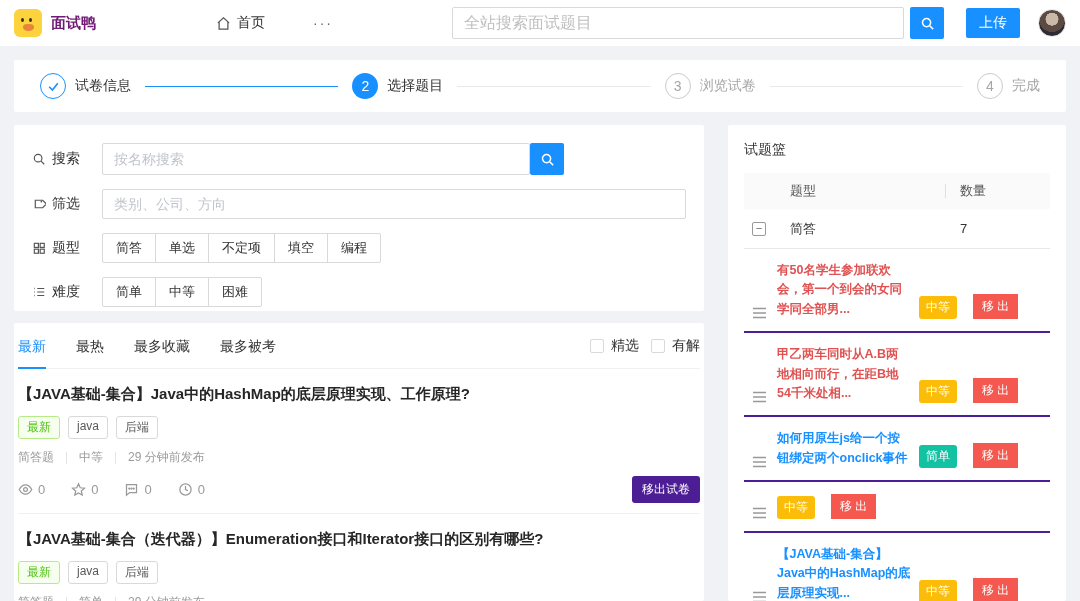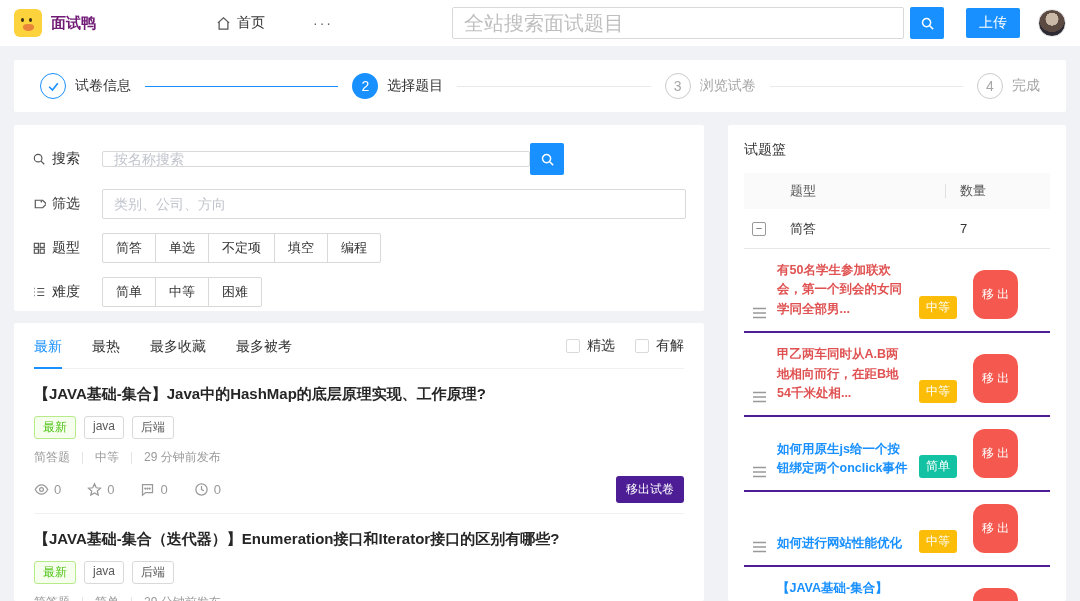--- a/index.html
+++ b/index.html
@@ -10,21 +10,21 @@
   .header { height:46px; background:#fff; display:flex; align-items:center; padding:0 14px; }
   .logo { width:28px; height:28px; border-radius:6px; background:#fcd23d; position:relative; flex:none; }
   .logo .eye { position:absolute; top:9px; width:3px; height:4px; border-radius:50%; background:#3a2d13; }
   .logo .eye.l { left:7px; } .logo .eye.r { left:15px; }
   .logo .beak { position:absolute; left:9px; top:15px; width:11px; height:7px; border-radius:50% 50% 60% 60%; background:#e8833a; }
   .brand { font-size:15px; font-weight:bold; color:#701a75; margin-left:9px; }
   .nav { display:flex; align-items:center; margin-left:120px; gap:6px; font-size:14px; color:#333; cursor:pointer; }
   .nav svg { display:block; }
   .nav-more { margin-left:48px; color:#666; font-size:14px; letter-spacing:2px; cursor:pointer; }
   .hsearch { display:flex; align-items:center; margin-left:auto; }
-  .hsearch input { width:452px; height:32px; border:1px solid #d9d9d9; border-radius:2px; padding:0 11px; font-size:20px; outline:none; color:#0369a1; }
+  .hsearch input { width:452px; height:32px; border:1px solid #d9d9d9; border-radius:2px; padding:0 11px; font-size:16px; outline:none; color:#0369a1; }
   .hsearch input::placeholder { color:#bfbfbf; }
   .hsearch .sbtn { width:34px; height:32px; margin-left:6px; background:#1890ff; border:none; border-radius:2px; display:flex; align-items:center; justify-content:center; cursor:pointer; }
   .upload-btn { margin-left:22px; height:30px; padding:0 13px; background:#1890ff; color:#fff; font-size:14px; border:none; border-radius:2px; cursor:pointer; }
   .avatar { width:28px; height:28px; border-radius:50%; margin-left:18px; background:radial-gradient(circle at 50% 35%, #c9b9a6 0 30%, #5a4a42 31% 60%, #2e2a33 61%); border:1px solid #e8e8e8; cursor:pointer; }
 
   
   .steps-card { margin:14px 14px 13px; height:52px; background:#fff; border-radius:2px; display:flex; align-items:center; padding:0 26px; }
   .step { display:flex; align-items:center; gap:9px; flex:none; }
   .step-circle { width:26px; height:26px; border-radius:50%; display:flex; align-items:center; justify-content:center; font-size:14px; flex:none; }
   .step-circle.finished { border:1px solid #1890ff; color:#1890ff; background:#fff; }
@@ -39,36 +39,36 @@
   
   .main { display:flex; margin:0 14px; gap:24px; height:476px; }
   .left-col { width:690px; display:flex; flex-direction:column; }
   .right-col { width:338px; background:#fff; border-radius:2px; padding:16px 16px 0; overflow:hidden; }
 
   
   .filter-card { background:#fff; border-radius:2px; padding:18px 18px 14px; height:186px; margin-bottom:12px; }
   .f-row { display:flex; align-items:center; margin-bottom:14px; }
   .f-label { width:70px; display:flex; align-items:center; gap:6px; font-size:14px; color:#333; flex:none; }
   .f-label svg { color:#555; }
-  .f-row input { height:16px; border:1px solid #d9d9d9; border-radius:2px; padding:0 11px; font-size:14px; outline:none; color:#333; }
+  .f-row input { height:32px; border:1px solid #d9d9d9; border-radius:2px; padding:0 11px; font-size:14px; outline:none; color:#333; }
   .f-row input::placeholder { color:#c0c4cc; }
   .f-search-input { width:428px; }
   .f-filter-input { flex:1; height:30px !important; }
   .f-sbtn { width:34px; height:32px; background:#1890ff; border:none; border-radius:2px; display:flex; align-items:center; justify-content:center; cursor:pointer; }
   .btn-group { display:flex; }
   .btn-group button { background:#fff; border:1px solid #d9d9d9; padding:5px 13px; font-size:13px; color:#333; cursor:pointer; margin-left:-1px; }
   .btn-group button:first-child { margin-left:0; border-radius:2px 0 0 2px; }
   .btn-group button:last-child { border-radius:0 2px 2px 0; }
 
   
-  .list-card { background:#fff; border-radius:2px; padding:0 20px; flex:1; overflow:hidden; }
+  .list-card { background:#fff; border-radius:2px; padding:0 4px; flex:1; overflow:hidden; }
   .tabs-row { display:flex; align-items:center; height:46px; border-bottom:1px solid #f0f0f0; }
   .tab { font-size:14px; color:#333; margin-right:30px; height:46px; line-height:46px; cursor:pointer; }
   .tab.active { color:#1890ff; border-bottom:2px solid #1890ff; }
-  .cb-wrap { margin-left:auto; display:flex; gap:20px;align-items:center; }
+  .cb-wrap { margin-left:auto; display:flex; gap:12px;align-items:center; }
   .cb { display:flex; align-items:center; gap:7px; font-size:14px; color:#333; cursor:pointer; }
   .cb .box { width:14px; height:14px; border:1px solid #d9d9d9; border-radius:2px; background:#fff; }
 
   .q-item { padding:16px 0 10px; border-bottom:1px solid #f0f0f0; }
   .q-item:last-child { border-bottom:none; }
   .q-title { font-size:15px; font-weight:bold; color:#262626; cursor:pointer; }
   .q-tags { display:flex; gap:8px; margin-top:12px; }
   .tag { font-size:12px; padding:2px 8px; border-radius:3px; border:1px solid #d9d9d9; color:#595959; background:#fff; cursor:pointer; }
   .tag.new { color:#52c41a; background:#f6ffed; border-color:#b7eb8a; }
   .q-meta { display:flex; align-items:center; margin-top:10px; font-size:12px; color:#9b9b9b; }
@@ -89,21 +89,21 @@
   .b-group .g-type { flex:1; padding-left:16px; }
   .b-group .g-count { width:104px; padding-left:14px; }
   .b-item { display:flex; align-items:flex-end; padding:12px 0; border-bottom:2px solid #4c1d95; }
   .handle { width:15px; margin:0 10px 0 8px; flex:none; cursor:grab; color:#999; }
   .b-title { width:134px; font-size:12.5px; font-weight:bold; line-height:1.55; margin-right:8px; cursor:pointer; }
   .t-red { color:#e05252; }
   .t-blue { color:#1890ff; }
   .badge { flex:none; color:#fff; font-size:12px; padding:3px 7px; border-radius:3px; margin-right:16px; }
   .b-mid { background:#fbbd08; }
   .b-easy { background:#13c2a3; }
-  .remove-btn { flex:none; background:#f5584e; color:#fff; border:none; border-radius:12px; font-size:12px; padding:16px 9px; cursor:pointer; }
+  .remove-btn { flex:none; background:#f5584e; color:#fff; border:none; border-radius:0; font-size:12px; padding:4px 9px; cursor:pointer; }
 </style>
 </head>
 <body>
 
 <div class="header">
   <div class="logo">
     <span class="eye l"></span>
       <span class="eye r"></span>
       <span class="beak"></span>
   </div>
@@ -340,21 +340,20 @@
         </svg>
       <div class="b-title t-blue">如何用原生js给一个按钮绑定两个onclick事件</div>
       <span class="badge b-easy">简单</span>
       <button class="remove-btn">移 出</button>
     </div>
 
     <div class="b-item">
       <svg class="handle" width="15" height="12" viewBox="0 0 15 12" stroke="currentColor" stroke-width="1.4">
           <path d="M1 1.5 H14 M1 6 H14 M1 10.5 H14"></path>
         </svg>
-      <div class="b-title t-blue">如何进行网站性能优化</div>
       <span class="badge b-mid">中等</span>
       <button class="remove-btn">移 出</button>
     </div>
 
     <div class="b-item">
       <svg class="handle" width="15" height="12" viewBox="0 0 15 12" stroke="currentColor" stroke-width="1.4">
           <path d="M1 1.5 H14 M1 6 H14 M1 10.5 H14"></path>
         </svg>
       <div class="b-title t-blue">【JAVA基础-集合】Java中的HashMap的底层原理实现...</div>
       <span class="badge b-mid">中等</span>

